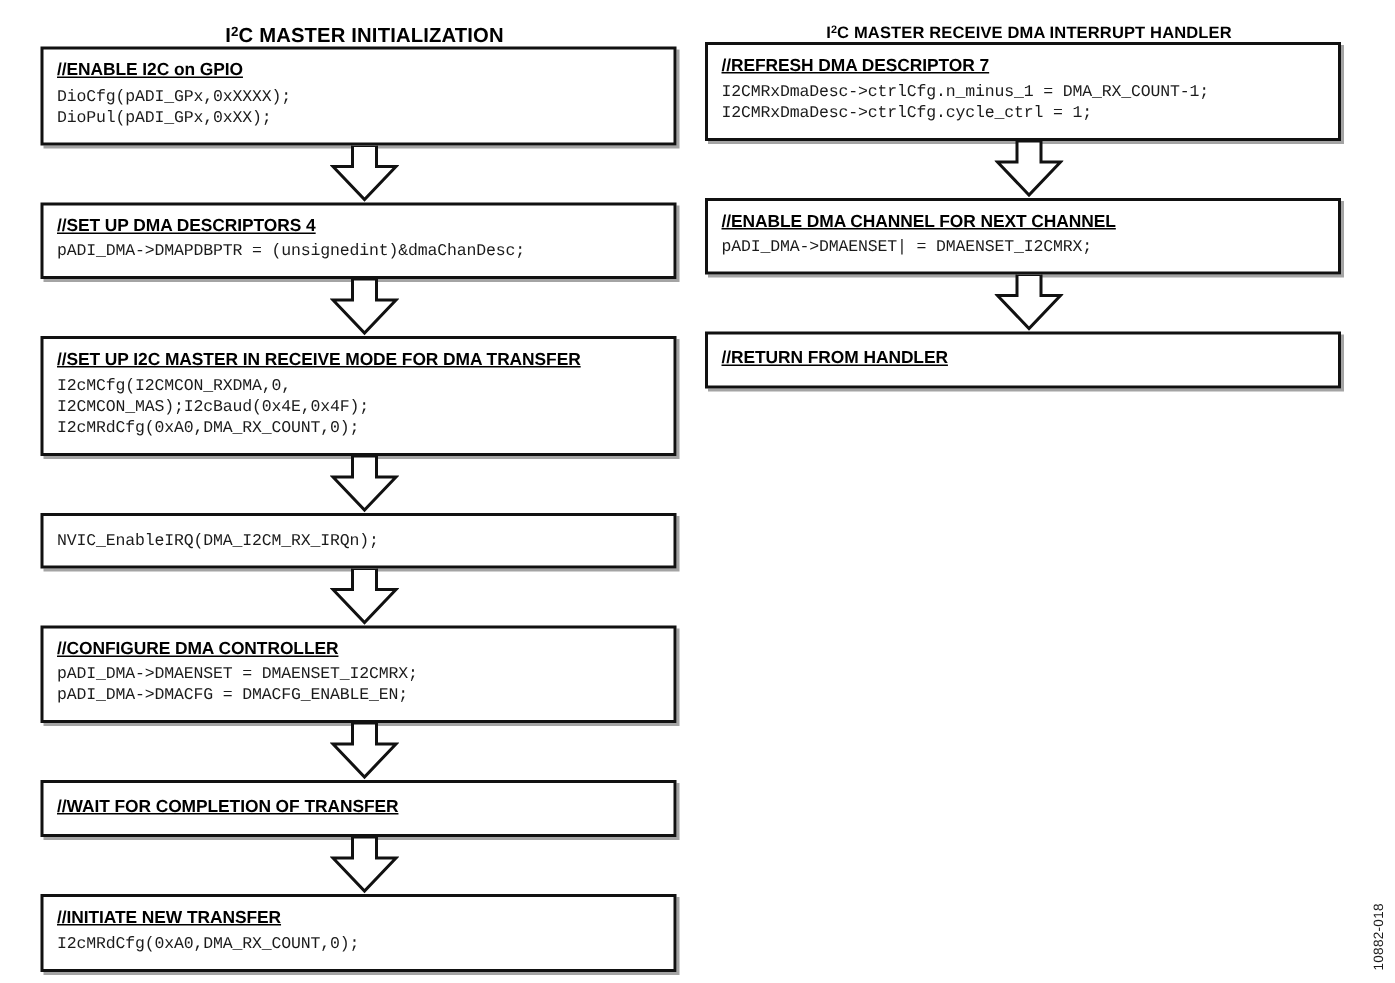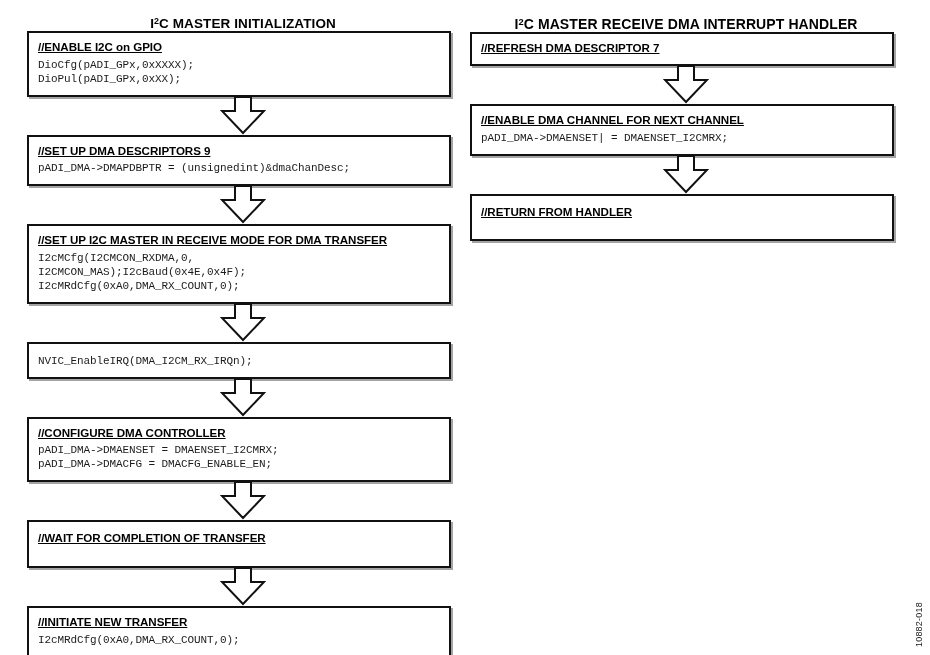--- a/index.html
+++ b/index.html
@@ -29,21 +29,21 @@
   .col-title {
     text-align: center;
     font-size: 13.5px;
     font-weight: bold;
     letter-spacing: 0.1px;
     color: #000000;
     margin-top: 16px;
     margin-bottom: 0;
     white-space: nowrap;
   }
-  #col-right .col-title { font-size: 14px; }
+  #col-right .col-title { font-size: 11px; }
   .col-title sup {
     font-size: 0.66em;
     vertical-align: 0.42em;
     line-height: 0;
   }
 
   .node {
     position: relative;
     box-sizing: border-box;
     width: 424px;
@@ -63,21 +63,21 @@
   }
   .node-code {
     font-family: "Liberation Mono", "DejaVu Sans Mono", monospace;
     font-size: 11px;
     line-height: 1.26;
     color: #1b1b1b;
     white-space: pre;
     margin-top: 4px;
     letter-spacing: -0.1px;
   }
-  .node.title-only { padding-top: 9px; padding-bottom: 20px; }
+  .node.title-only { padding-top: 9px; padding-bottom: 10px; }
 
   
   .connector {
     position: relative;
     height: 38px;
     display: flex;
     align-items: center;
     justify-content: center;
   }
   .connector svg { display: block; }
@@ -112,21 +112,21 @@
           <div class="node-title">//ENABLE I2C on GPIO</div>
           <div class="node-code">DioCfg(pADI_GPx,0xXXXX);
 DioPul(pADI_GPx,0xXX);</div>
         </div>
         <div class="connector">
           <svg width="46" height="38" viewBox="0 0 46 38">
             <polygon points="15,0 31,0 31,14 44,14 23,36 2,14 15,14" fill="#ffffff" stroke="#111111" stroke-width="2" stroke-linejoin="miter"></polygon>
           </svg>
         </div>
         <div class="node">
-          <div class="node-title">//SET UP DMA DESCRIPTORS 9</div>
+          <div class="node-title">//SET UP DMA DESCRIPTORS 4</div>
           <div class="node-code">pADI_DMA-&gt;DMAPDBPTR = (unsignedint)&amp;dmaChanDesc;</div>
         </div>
         <div class="connector">
           <svg width="46" height="38" viewBox="0 0 46 38">
             <polygon points="15,0 31,0 31,14 44,14 23,36 2,14 15,14" fill="#ffffff" stroke="#111111" stroke-width="2" stroke-linejoin="miter"></polygon>
           </svg>
         </div>
         <div class="node">
           <div class="node-title">//SET UP I2C MASTER IN RECEIVE MODE FOR DMA TRANSFER</div>
           <div class="node-code">I2cMCfg(I2CMCON_RXDMA,0,
@@ -171,20 +171,22 @@
       </div>
   </div>
 
   <div class="column" id="col-right">
     <div class="col-title">
       <span>I</span><sup>2</sup><span>C MASTER RECEIVE DMA INTERRUPT HANDLER</span>
     </div>
     <div id="right-nodes">
         <div class="node">
           <div class="node-title">//REFRESH DMA DESCRIPTOR 7</div>
+          <div class="node-code">I2CMRxDmaDesc-&gt;ctrlCfg.n_minus_1 = DMA_RX_COUNT-1;
+I2CMRxDmaDesc-&gt;ctrlCfg.cycle_ctrl = 1;</div>
         </div>
         <div class="connector">
           <svg width="46" height="38" viewBox="0 0 46 38">
             <polygon points="15,0 31,0 31,14 44,14 23,36 2,14 15,14" fill="#ffffff" stroke="#111111" stroke-width="2" stroke-linejoin="miter"></polygon>
           </svg>
         </div>
         <div class="node">
           <div class="node-title">//ENABLE DMA CHANNEL FOR NEXT CHANNEL</div>
           <div class="node-code">pADI_DMA-&gt;DMAENSET| = DMAENSET_I2CMRX;</div>
         </div>

